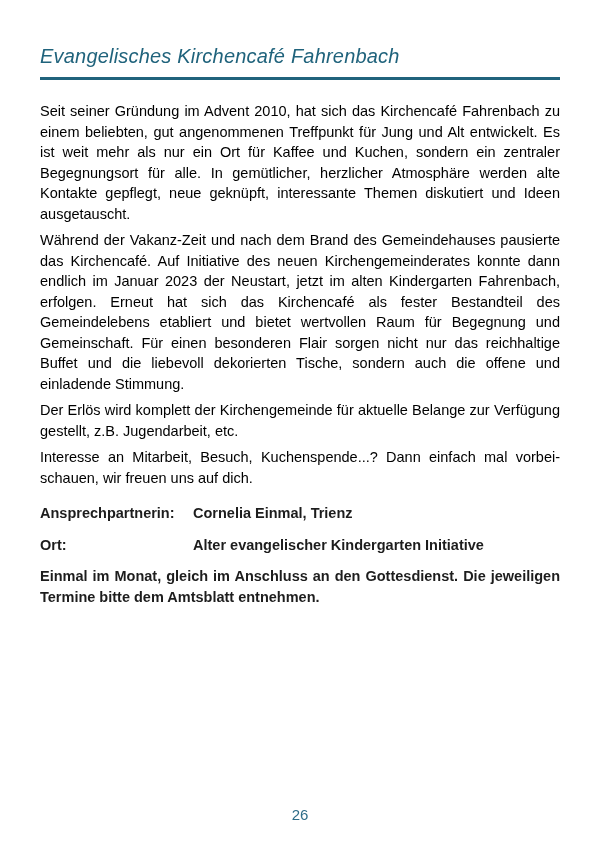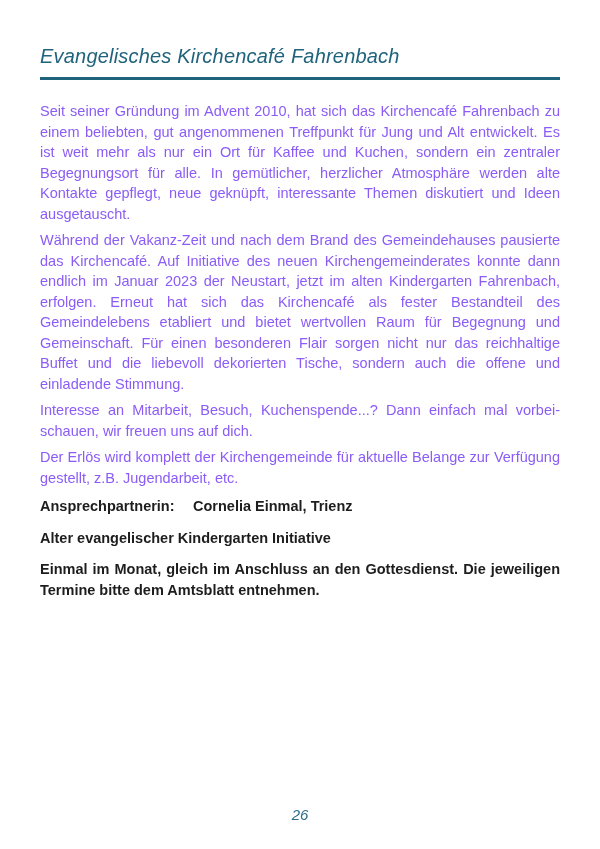--- a/index.html
+++ b/index.html
@@ -33,24 +33,24 @@
     background: #20637c;
     border: none;
     margin: 9px 0 0 0;
   }
   .body-text { margin-top: 21px; }
   .para {
     font-size: 14.5px;
     line-height: 20.5px;
     text-align: justify;
     margin: 0 0 6px 0;
-    color: #8b5cf6;
+    color: #000000;
   }
   .info-block {
-    margin-top: 8px;
+    margin-top: 15px;
     font-weight: bold;
   }
   .info-row {
     display: flex;
     align-items: flex-start;
     margin-bottom: 11px;
   }
   .info-label {
     flex: 0 0 153px;
     width: 153px;
@@ -67,47 +67,47 @@
   .info-row.justify .info-value { text-align: justify; }
   .page-number {
     position: absolute;
     bottom: 26px;
     left: 0;
     width: 600px;
     text-align: center;
     font-size: 15px;
     line-height: 16px;
     color: #2e6d88;
-    font-style: italic;
   }
 </style>
 </head>
 <body>
 
 <div class="page">
 
   <h1 class="doc-title">Evangelisches Kirchencafé Fahrenbach</h1>
 
   <hr class="title-rule">
 
   <div class="body-text">
     <p class="para">Seit seiner Gründung im Advent 2010, hat sich das Kirchencafé Fahrenbach zu einem beliebten, gut angenommenen Treffpunkt für Jung und Alt entwickelt. Es ist weit mehr als nur ein Ort für Kaffee und Kuchen, sondern ein zentraler Begegnungsort für alle. In gemütlicher, herzlicher Atmosphäre werden alte Kontakte gepflegt, neue geknüpft, interessante Themen diskutiert und Ideen ausgetauscht.</p>
     <p class="para">Während der Vakanz-Zeit und nach dem Brand des Gemeindehauses pausierte das Kirchencafé. Auf Initiative des neuen Kirchengemeinderates konnte dann endlich im Januar 2023 der Neustart, jetzt im alten Kindergarten Fahrenbach, erfolgen. Erneut hat sich das Kirchencafé als fester Bestandteil des Gemeindelebens etabliert und bietet wertvollen Raum für Begegnung und Gemeinschaft. Für einen besonderen Flair sorgen nicht nur das reichhaltige Buffet und die liebevoll dekorierten Tische, sondern auch die offene und einladende Stimmung.</p>
+    <p class="para">Der Erlös wird komplett der Kirchengemeinde für aktuelle Belange zur Verfügung gestellt, z.B. Jugendarbeit, etc.</p>
     <p class="para">Interesse an Mitarbeit, Besuch, Kuchenspende...? Dann einfach mal vorbei-schauen, wir freuen uns auf dich.</p>
-    <p class="para">Der Erlös wird komplett der Kirchengemeinde für aktuelle Belange zur Verfügung gestellt, z.B. Jugendarbeit, etc.</p>
   </div>
 
   <div class="info-block">
 
     <div class="info-row">
       <div class="info-label">Ansprechpartnerin:</div>
       <div class="info-value">Cornelia Einmal, Trienz</div>
     </div>
 
     <div class="info-row">
+      <div class="info-label">Ort:</div>
       <div class="info-value">Alter evangelischer Kindergarten Initiative</div>
     </div>
 
     <div class="info-row justify">
       <div class="info-value">Einmal im Monat, gleich im Anschluss an den Gottesdienst. Die jeweiligen Termine bitte dem Amtsblatt entnehmen.</div>
     </div>
 
   </div>
 
   <div class="page-number">26</div>

